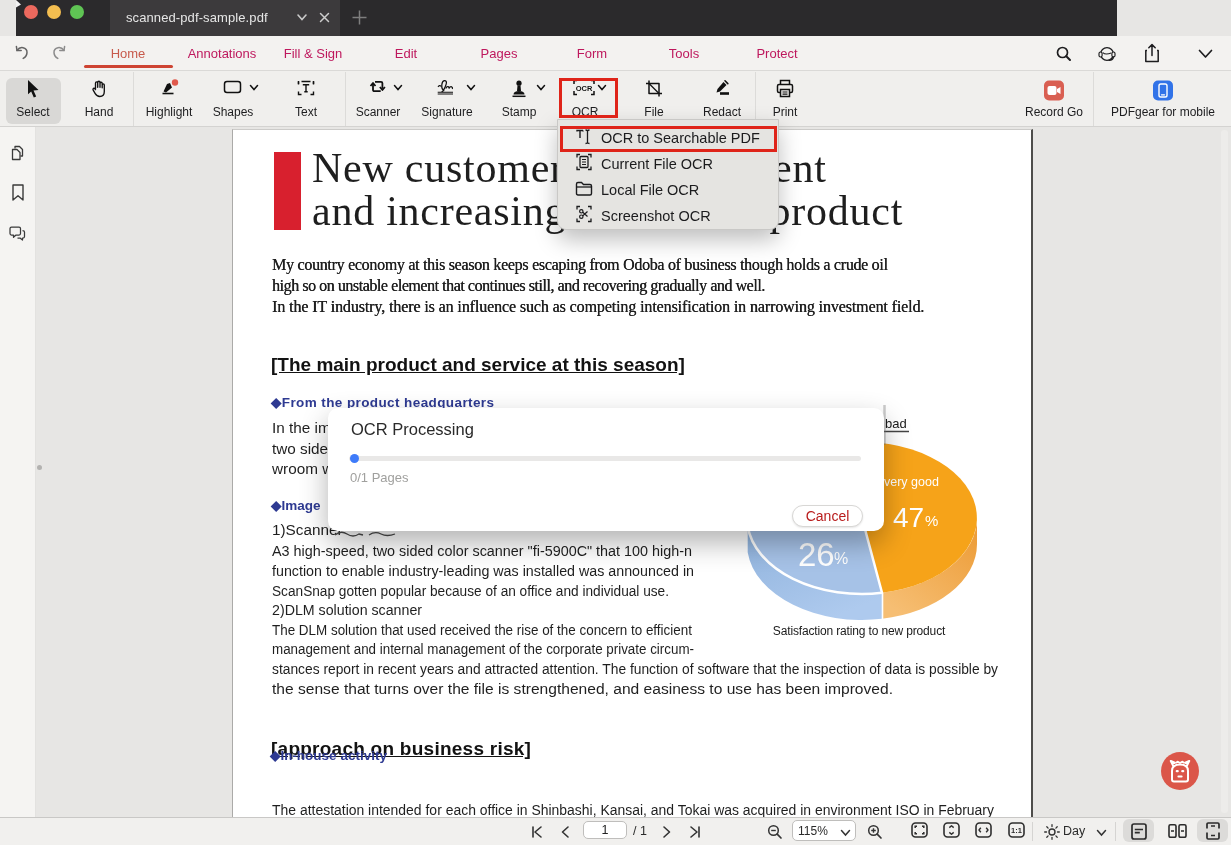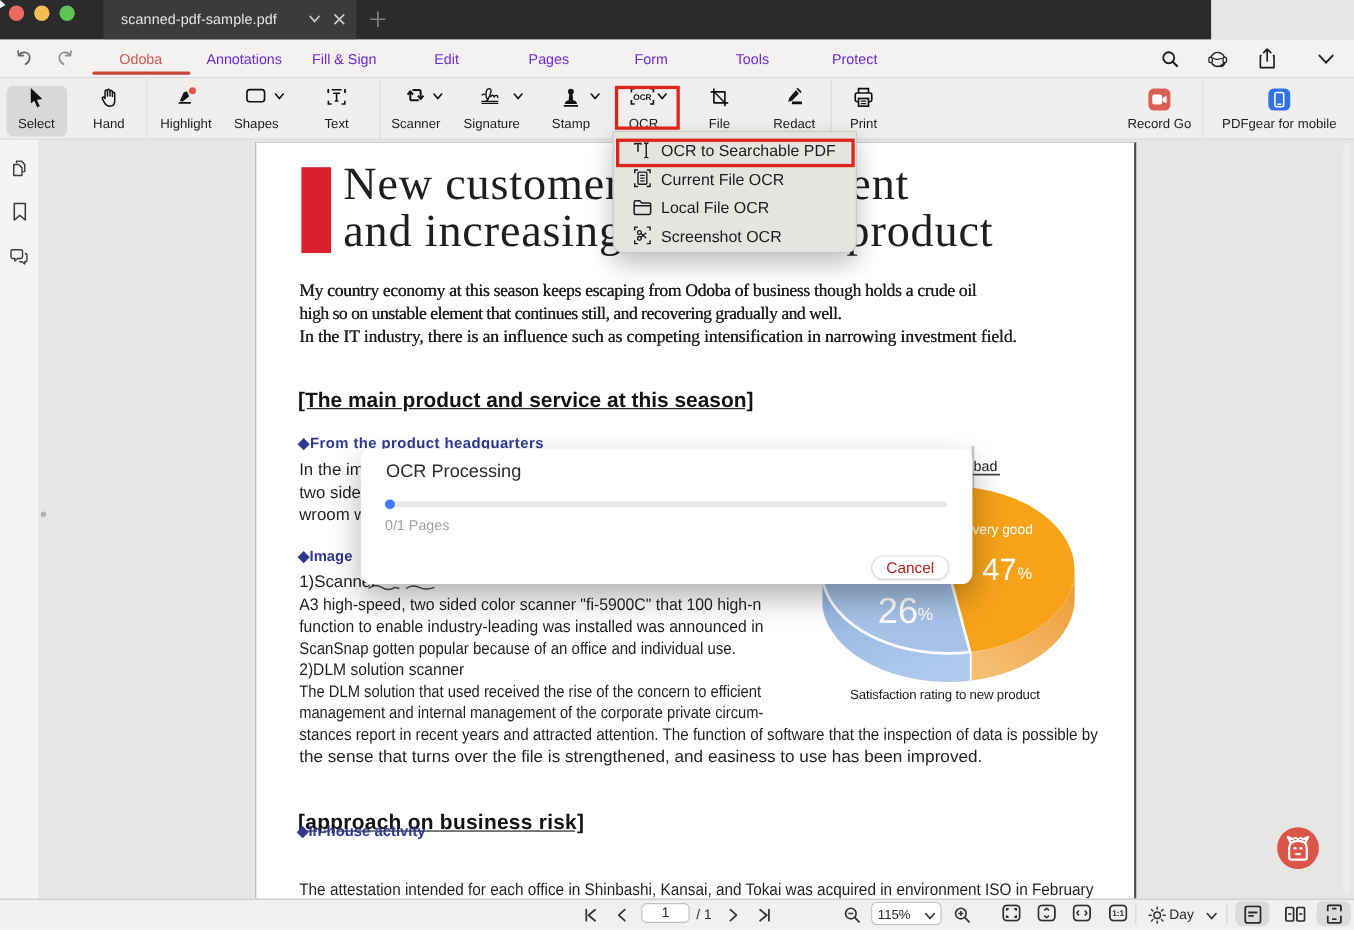--- a/index.html
+++ b/index.html
@@ -1,26 +1,26 @@
 <!DOCTYPE html>
 <html><head>
 <meta charset="utf-8">
 <style>
 * { margin:0; padding:0; box-sizing:border-box; }
 html,body { width:1231px; height:845px; overflow:hidden; font-family:"Liberation Sans",sans-serif; }
 #app { position:relative; width:1231px; height:845px; background:#E7E6E4; }
 .abs { position:absolute; }
 
-#titlebar { position:absolute; left:0; top:0; width:1101px; height:36px; background:#2B2A2C; }
+#titlebar { position:absolute; left:16px; top:0; width:1101px; height:36px; background:#2B2A2C; }
 #tab { position:absolute; left:94px; top:0; width:230px; height:36px; background:#3C3A3C; }
 #tab .tname { position:absolute; left:16px; top:10px; font-size:13px; color:#E6E6E6; letter-spacing:0.1px; }
 .tl { position:absolute; top:5px; width:14px; height:14px; border-radius:50%; }
 
 #menubar { position:absolute; left:0; top:36px; width:1231px; height:35px; background:#F3F2F0; border-bottom:1px solid #DAD9D7; }
-.mitem { position:absolute; top:0; height:35px; line-height:35px; font-size:13px; color:#6d28d9; transform:translateX(-50%); white-space:nowrap; }
+.mitem { position:absolute; top:0; height:35px; line-height:35px; font-size:13px; color:#be185d; transform:translateX(-50%); white-space:nowrap; }
 #homeu { position:absolute; left:84px; top:29px; width:89px; height:3px; background:#CE4433; border-radius:2px; }
 
 #toolbar { position:absolute; left:0; top:71px; width:1231px; height:56px; background:#F0EFED; border-bottom:1px solid #D4D3D1; }
 .tbtn { position:absolute; top:0; transform:translateX(-50%); text-align:center; }
 .tlabel { position:absolute; top:34px; left:50%; transform:translateX(-50%); font-size:12px; color:#1D1D1F; white-space:nowrap; }
 .tsep { position:absolute; top:1px; width:1px; height:54px; background:#DCDBD9; }
 .ticon { position:absolute; top:8px; left:50%; transform:translateX(-50%); }
 
 #sidebar { position:absolute; left:0; top:127px; width:36px; height:690px; background:#F5F4F2; border-right:1px solid #E3E2E0; }
 #docarea { position:absolute; left:37px; top:127px; width:1194px; height:690px; background:#E7E6E4; overflow:hidden; }
@@ -70,21 +70,21 @@
 
 <div id="menubar">
   <svg class="abs" style="left:14px;top:8px" width="18" height="18" viewBox="0 0 18 18">
         <path d="M3.0 6.4 Q5.5 3.0 9.0 3.7 Q13.2 4.6 13.0 8.6 Q12.8 12.4 9.2 14.4" stroke="#646464" stroke-width="1.5" fill="none" stroke-linecap="round"></path>
         <path d="M2.4 2.4 L3.0 6.6 L7.2 6.6" stroke="#646464" stroke-width="1.5" fill="none" stroke-linecap="round" stroke-linejoin="round"></path>
       </svg>
   <svg class="abs" style="left:49px;top:8px" width="18" height="18" viewBox="0 0 18 18">
         <path d="M15.0 6.4 Q12.5 3.0 9.0 3.7 Q4.8 4.6 5.0 8.6 Q5.2 12.4 8.8 14.4" stroke="#8B8B8B" stroke-width="1.5" fill="none" stroke-linecap="round"></path>
         <path d="M15.6 2.4 L15.0 6.6 L10.8 6.6" stroke="#8B8B8B" stroke-width="1.5" fill="none" stroke-linecap="round" stroke-linejoin="round"></path>
       </svg>
-  <div class="mitem" style="left:128px;color:#C75A4B">Odoba</div>
+  <div class="mitem" style="left:128px;color:#C75A4B">Home</div>
   <div class="mitem" style="left:222px">Annotations</div>
   <div class="mitem" style="left:313px">Fill &amp; Sign</div>
   <div class="mitem" style="left:406px">Edit</div>
   <div class="mitem" style="left:499px">Pages</div>
   <div class="mitem" style="left:592px">Form</div>
   <div class="mitem" style="left:684px">Tools</div>
   <div class="mitem" style="left:777px">Protect</div>
   <div id="homeu"></div>
   <svg class="abs" style="left:1055px;top:9px" width="18" height="18" viewBox="0 0 18 18">
         <circle cx="7.5" cy="7.5" r="5" stroke="#1D1D1F" stroke-width="1.7" fill="none"></circle>

